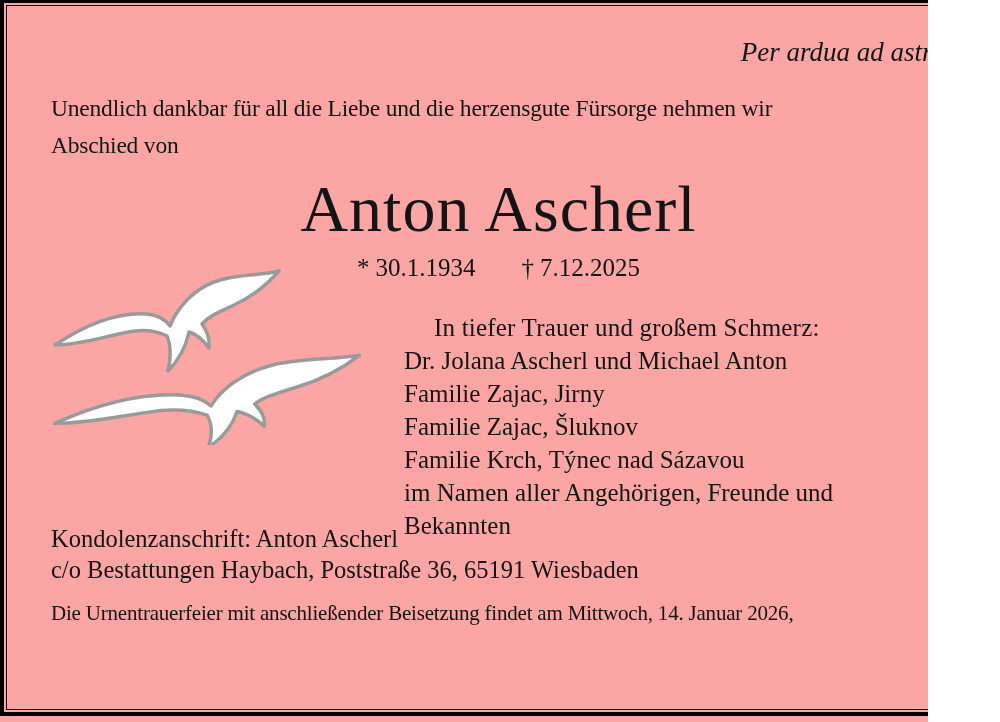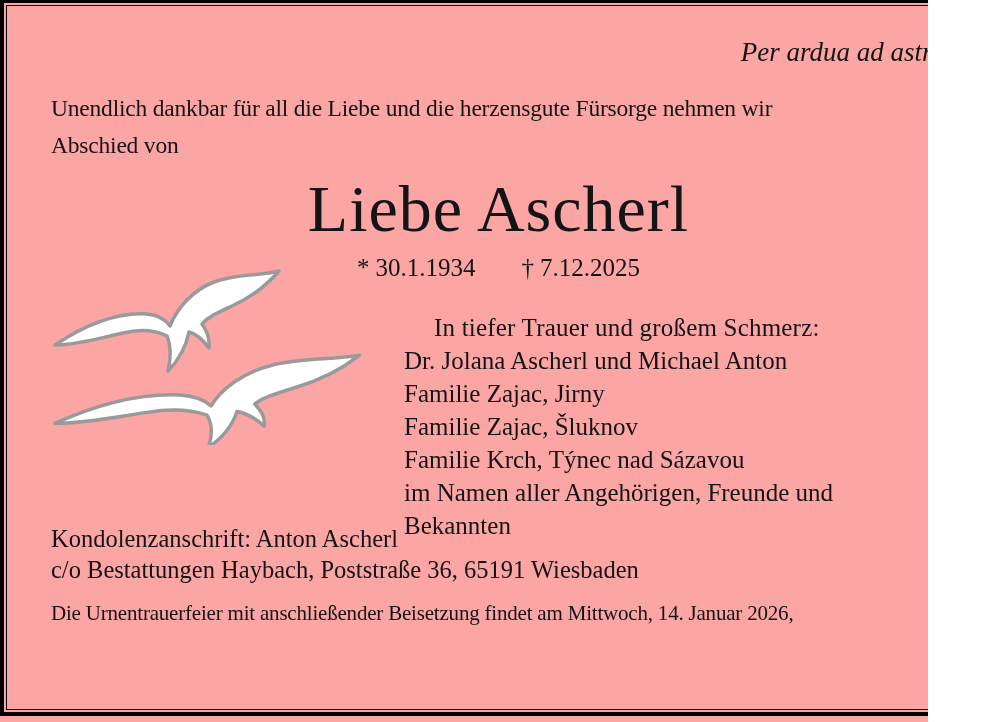--- a/index.html
+++ b/index.html
@@ -109,21 +109,21 @@
     <div class="frame-inner">
       <div class="content">
 
         <div class="motto">Per ardua ad astra</div>
 
         <div class="intro">
           <div class="line">Unendlich dankbar für all die Liebe und die herzensgute Fürsorge nehmen wir</div>
           <div class="line">Abschied von</div>
         </div>
 
-        <h1 class="name">Liebe Ascherl</h1>
+        <h1 class="name">Anton Ascherl</h1>
 
         <div class="dates">
           <span class="birth-group"><span class="sym">*</span><span>30.1.1934</span></span><span class="death-group"><span class="sym">†</span><span>7.12.2025</span></span>
         </div>
 
         <div class="middle">
           <svg class="birds-svg" viewBox="0 0 330 186" xmlns="http://www.w3.org/2000/svg">
             <g fill="#ffffff" stroke="#9a9a9a" stroke-width="3.5" stroke-linejoin="round">
               <g transform="translate(4,16)">
                 <path vector-effect="non-scaling-stroke" d="M2,70 C32,50 64,37 94,39 C105,40 112,44 117,51 C124,33 140,15 161,7

